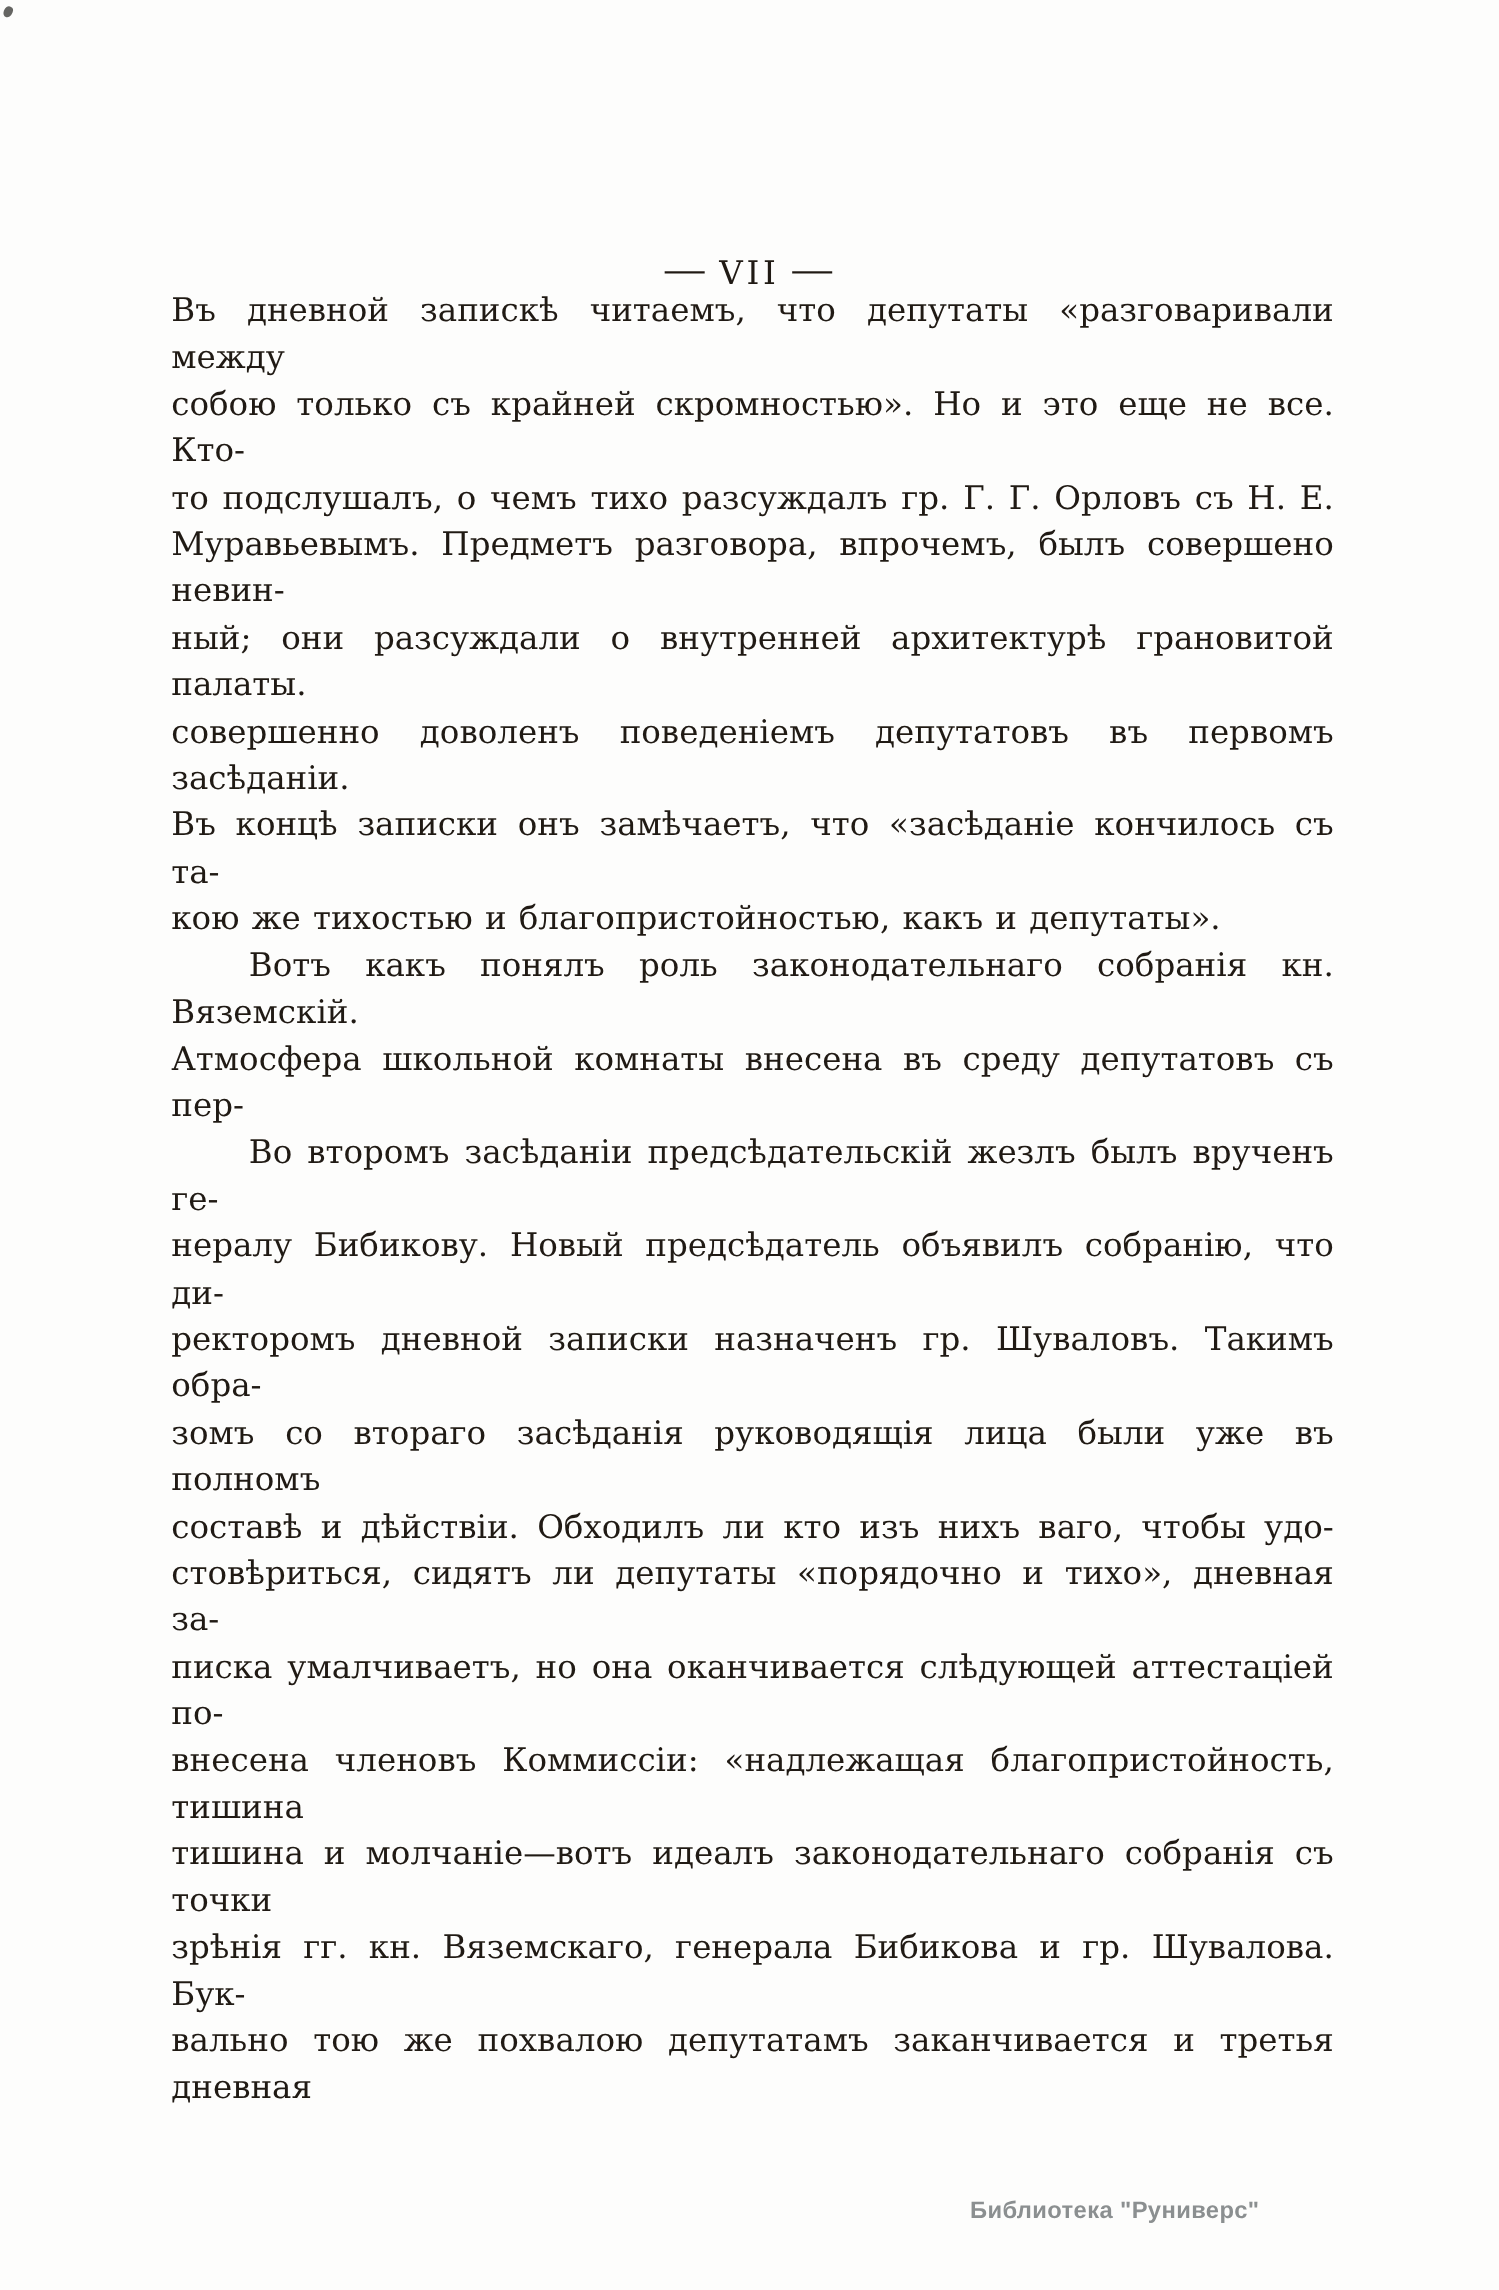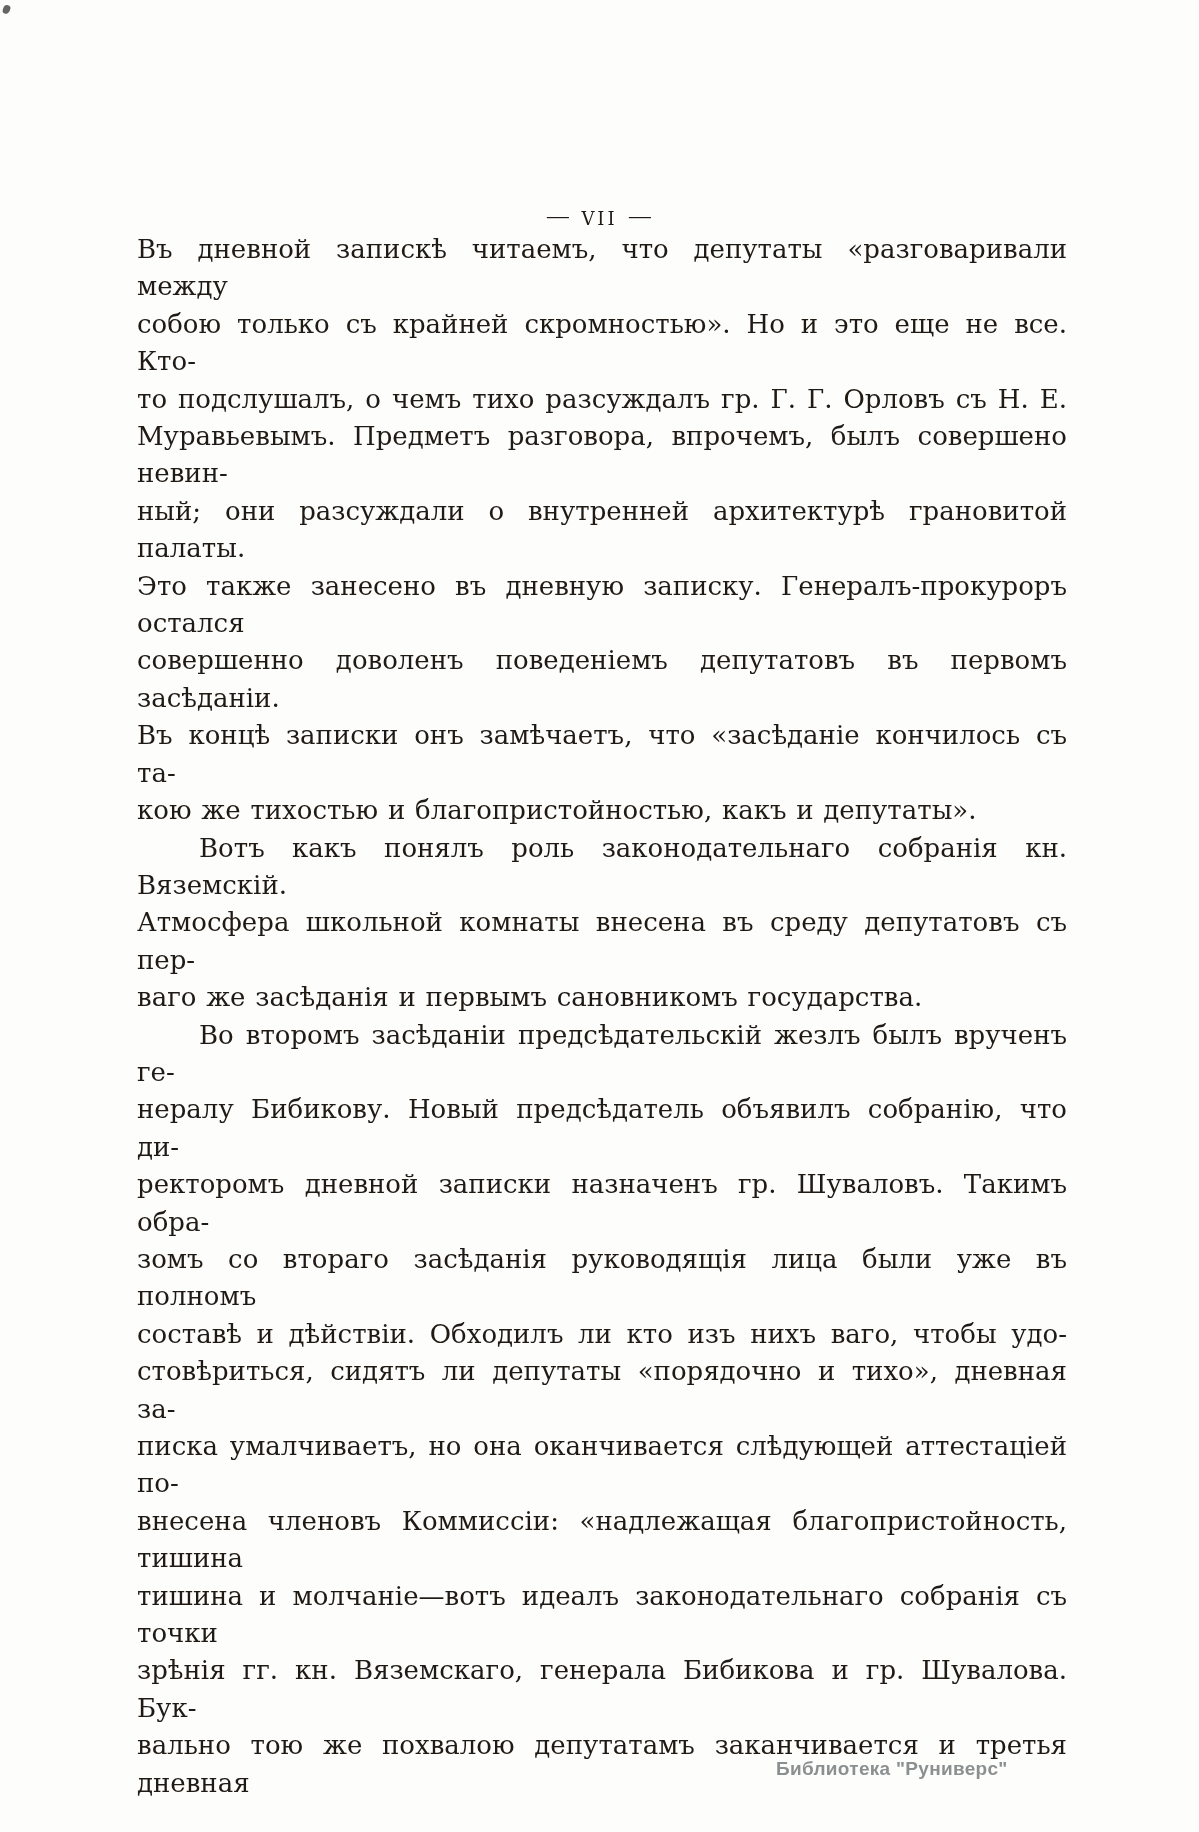--- a/index.html
+++ b/index.html
@@ -17,21 +17,21 @@
     overflow:hidden;
   }
   .page{position:absolute;inset:0;}
   .scan-artifact{
     position:absolute;left:3px;top:5px;width:7px;height:9px;
     background:#4a4a46;border-radius:50% 40% 55% 45%;
     transform:rotate(20deg);opacity:.85;
   }
   .page-header{
     position:absolute;top:206px;left:0;width:100%;
-    text-align:center;font-size:18px;line-height:26px;
+    text-align:center;font-size:26px;line-height:26px;
     letter-spacing:1px;color:var(--ink);
   }
   .page-header .rule{
     display:inline-block;transform:scaleX(1.35);
     margin:0 13px;position:relative;top:-2px;
   }
   .page-header .num{letter-spacing:3px;}
   .text-block{
     position:absolute;left:137px;top:231px;width:930px;
     font-size:26px;line-height:37.4px;
@@ -63,27 +63,25 @@
   <div class="page-header">
     <span class="rule">—</span><span class="num">VII</span><span class="rule">—</span>
   </div>
 
   <div class="text-block" id="text-block">
       <div class="line"><span>Въ дневной запискѣ читаемъ, что депутаты «разговаривали между</span></div>
       <div class="line"><span>собою только съ крайней скромностью». Но и это еще не все. Кто-</span></div>
       <div class="line"><span>то подслушалъ, о чемъ тихо разсуждалъ гр. Г. Г. Орловъ съ Н. Е.</span></div>
       <div class="line"><span>Муравьевымъ. Предметъ разговора, впрочемъ, былъ совершено невин-</span></div>
       <div class="line"><span>ный; они разсуждали о внутренней архитектурѣ грановитой палаты.</span></div>
-      <div class="line"><span>Это также занесено въ дневную записку. Генералъ-прокуроръ остался</span></div>
       <div class="line"><span>совершенно доволенъ поведеніемъ депутатовъ въ первомъ засѣданіи.</span></div>
       <div class="line"><span>Въ концѣ записки онъ замѣчаетъ, что «засѣданіе кончилось съ та-</span></div>
       <div class="line last-left"><span>кою же </span><span class="it">тихостью и благопристойностью</span><span>, какъ и депутаты».</span></div>
       <div class="line indent"><span>Вотъ какъ понялъ роль законодательнаго собранія кн. Вяземскій.</span></div>
       <div class="line"><span>Атмосфера школьной комнаты внесена въ среду депутатовъ съ пер-</span></div>
-      <div class="line last-left"><span>ваго же засѣданія и первымъ сановникомъ государства.</span></div>
       <div class="line indent"><span>Во второмъ засѣданіи предсѣдательскій жезлъ былъ врученъ ге-</span></div>
       <div class="line"><span>нералу Бибикову. Новый предсѣдатель объявилъ собранію, что ди-</span></div>
       <div class="line"><span>ректоромъ дневной записки назначенъ гр. Шуваловъ. Такимъ обра-</span></div>
       <div class="line"><span>зомъ со втораго засѣданія руководящія лица были уже въ полномъ</span></div>
       <div class="line"><span>составѣ и дѣйствіи. Обходилъ ли кто изъ нихъ ваго, чтобы удо-</span></div>
       <div class="line"><span>стовѣриться, сидятъ ли депутаты «порядочно и тихо», дневная за-</span></div>
       <div class="line"><span>писка умалчиваетъ, но она оканчивается слѣдующей аттестаціей по-</span></div>
       <div class="line"><span>внесена членовъ Коммиссіи: «надлежащая </span><span class="it">благопристойность, тишина</span></div>
       <div class="line"><span>тишина и молчаніе—вотъ идеалъ законодательнаго собранія съ точки</span></div>
       <div class="line"><span>зрѣнія гг. кн. Вяземскаго, генерала Бибикова и гр. Шувалова. Бук-</span></div>

